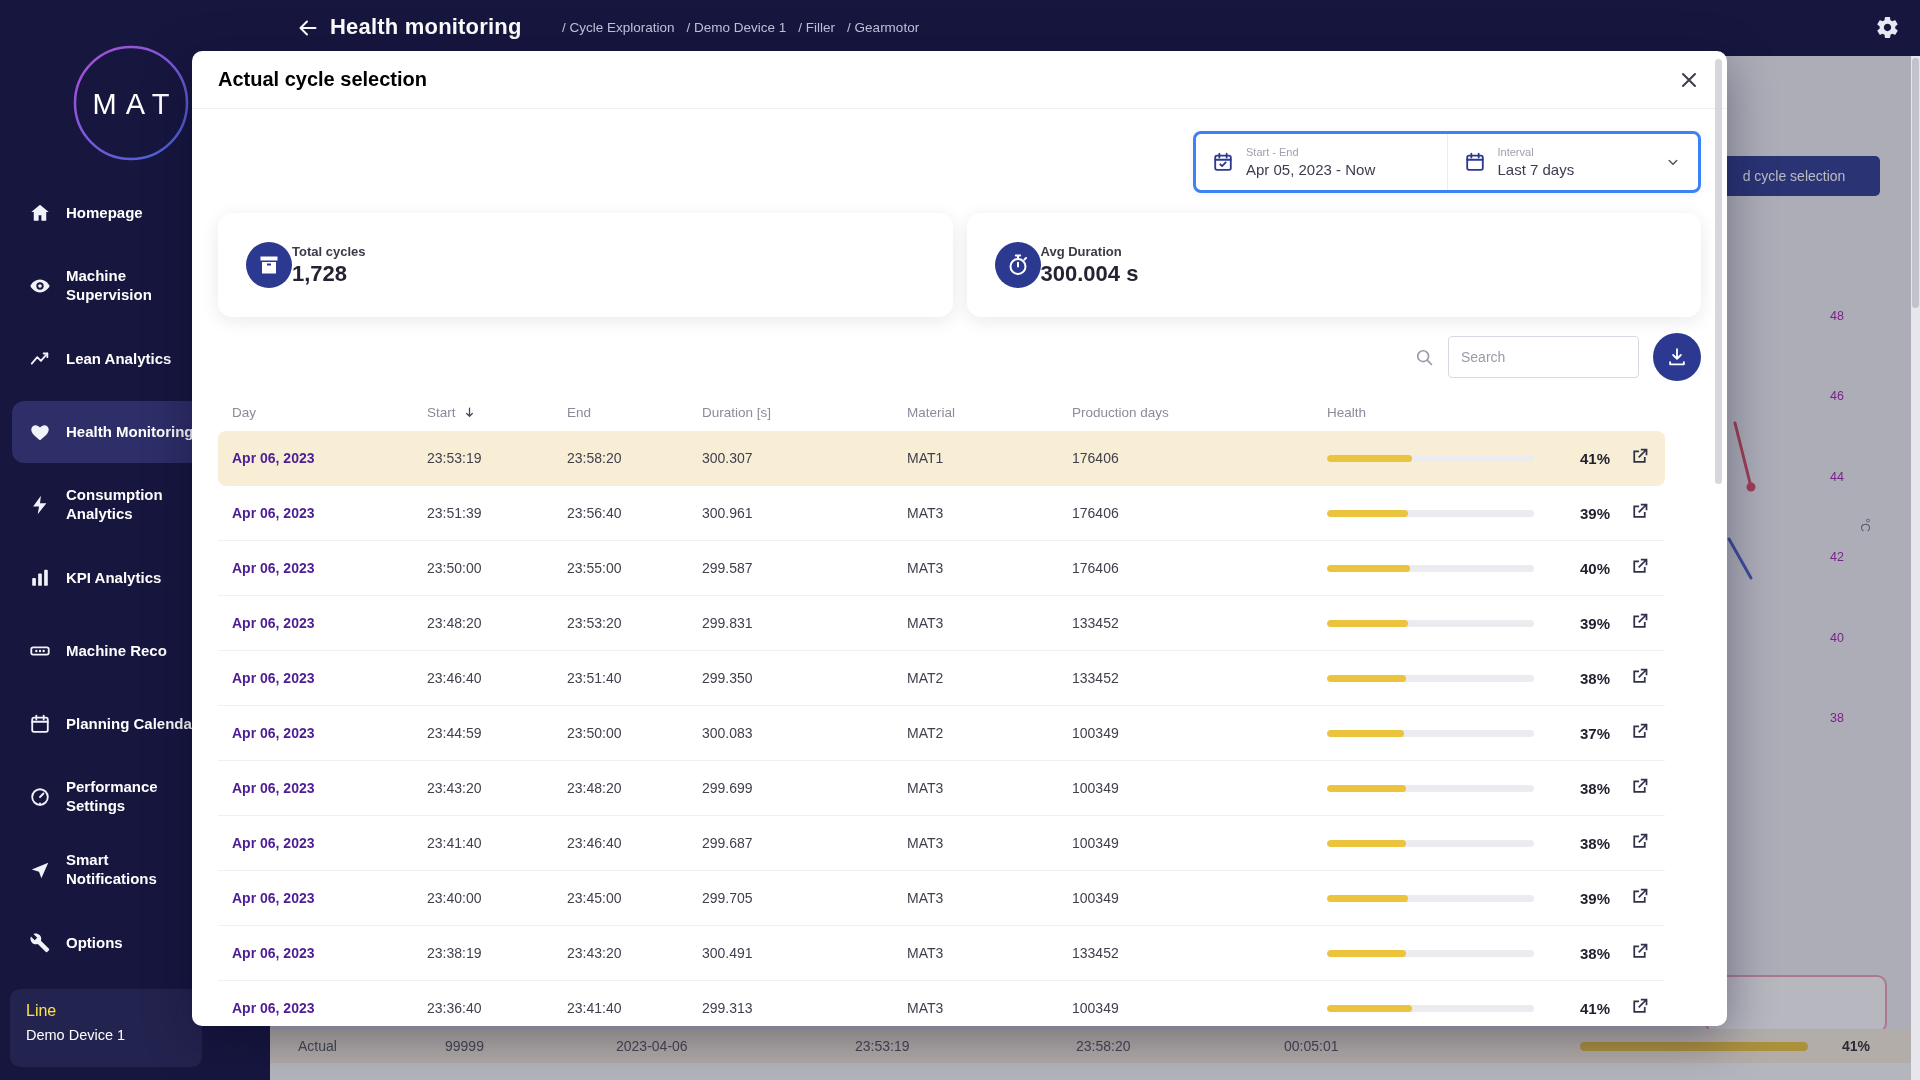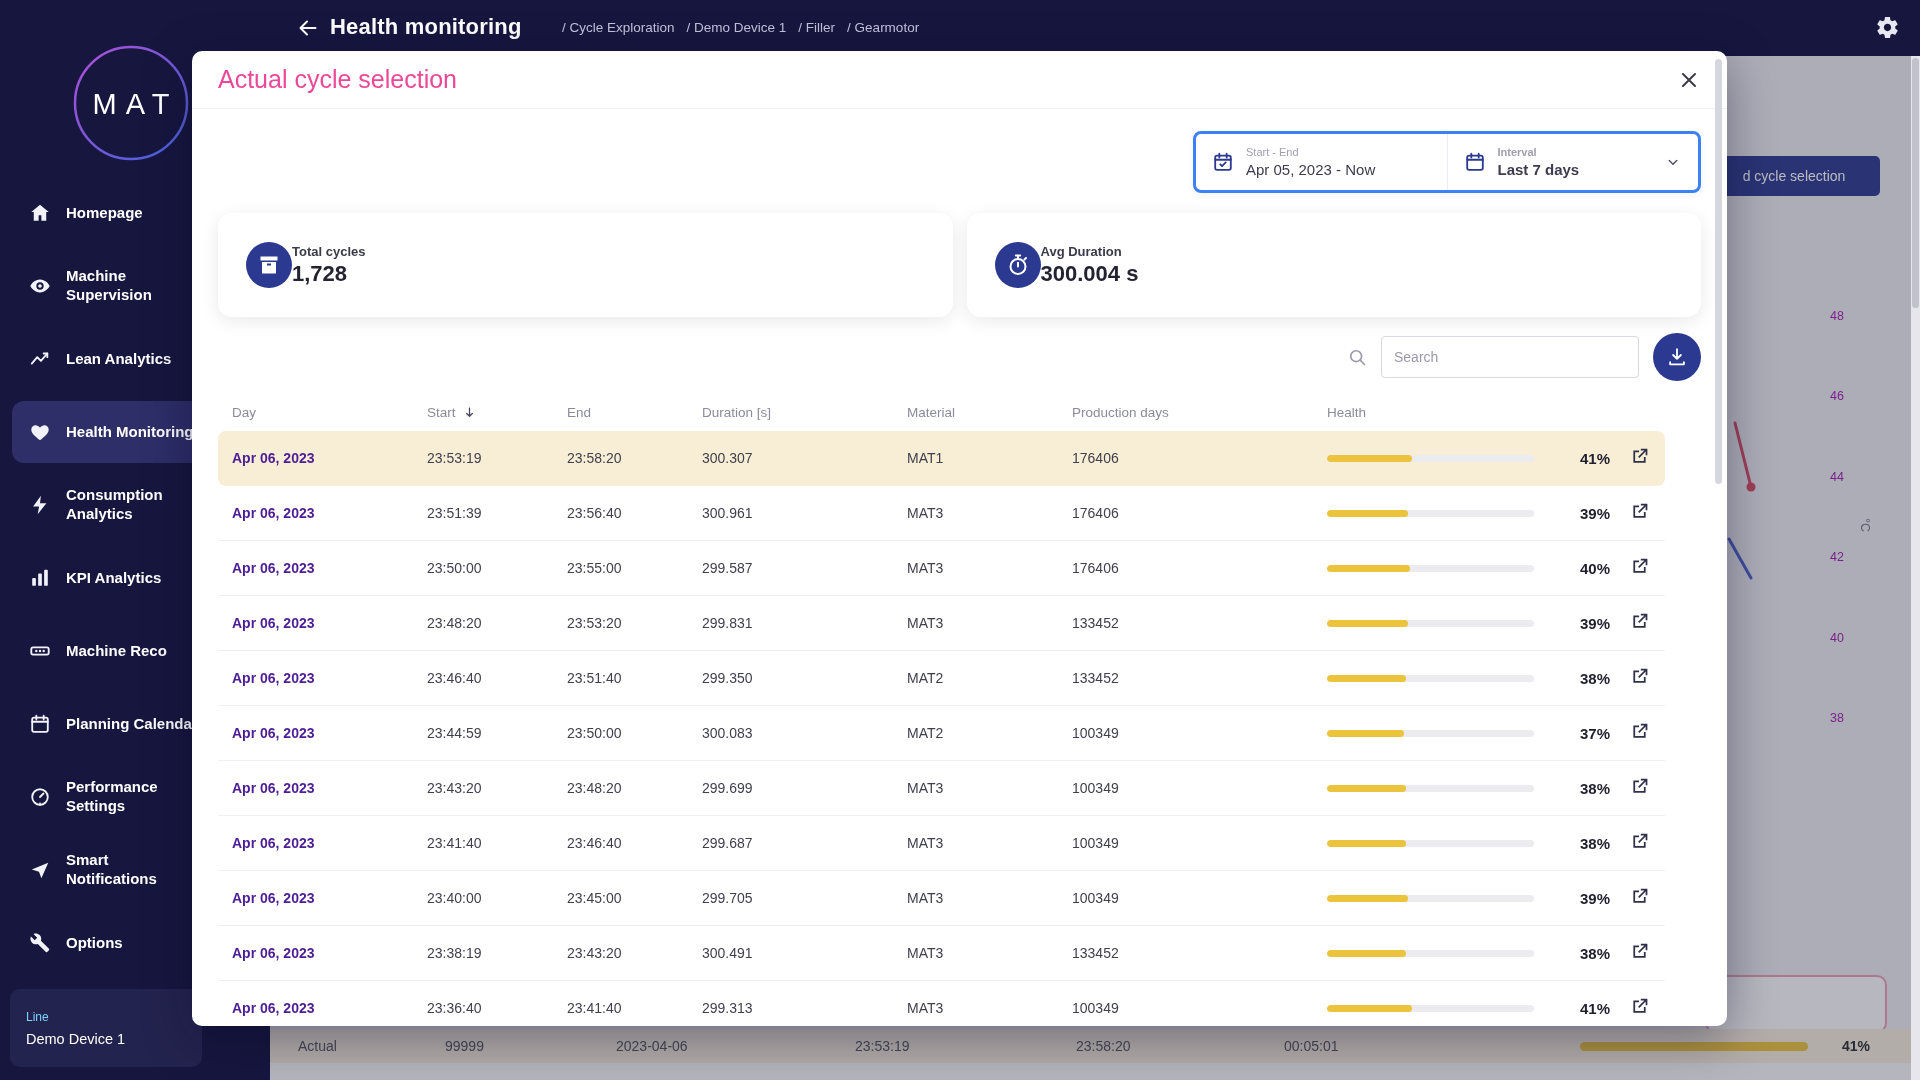--- a/index.html
+++ b/index.html
@@ -35,21 +35,21 @@
   .logo-text { position:absolute; left:0; top:44px; width:118px; text-align:center;
     font-size:29px; font-weight:300; color:#fff; letter-spacing:9px; padding-left:9px; }
   .nav { position:absolute; left:12px; top:182px; width:250px; }
   .nav-item { display:flex; align-items:center; gap:15px; height:62px; margin-bottom:11px;
     padding-left:17px; border-radius:12px; cursor:pointer; }
   .nav-item.active { background:#2e2e69; }
   .nav-icon { width:22px; height:22px; color:#f2f2fa; flex:none; }
   .nav-label { width:132px; font-size:15px; font-weight:600; color:#fff; line-height:1.25; }
   .device-box { position:absolute; left:10px; top:989px; width:192px; height:78px;
     background:#23234f; border-radius:10px; padding:13px 16px; cursor:pointer; }
-  .device-label { font-size:12px; color:#7dd3fc;margin-top:8px; }
+  .device-label { font-size:16px; color:#fde047; }
   .device-value { font-size:14.5px; color:#fff; margin-top:7px; }
 
   
   .content-bg { position:absolute; left:270px; top:56px; width:1650px; height:1024px; background:#edeef3; z-index:1; }
   .bg-cycle-btn { position:absolute; left:1438px; top:100px; width:172px; height:40px;
     background:var(--accent); color:#fff; font-size:14px; font-weight:500;
     border:none; border-radius:5px; font-family:inherit; }
   .y-axis { position:absolute; left:1548px; top:253px; width:30px; }
   .ytick { position:absolute; left:0; width:26px; text-align:right; font-size:12.5px; color:#a21caf; }
   .chart-unit { position:absolute; left:1588px; top:462px; font-size:12.5px; color:#70707e; transform:rotate(90deg); }
@@ -68,47 +68,47 @@
 
   .page-scrollbar { position:absolute; right:0; top:56px; width:9px; height:1024px; background:#e6e6ec; z-index:6; }
   .page-scroll-thumb { position:absolute; right:1px; top:2px; width:7px; height:250px; background:#c2c2cd; border-radius:4px; }
 
   
   .modal { position:absolute; left:192px; top:51px; width:1535px; height:975px;
     background:#fff; border-radius:10px; z-index:10; overflow:hidden;
     box-shadow:0 12px 48px rgba(10,10,40,.4); }
   .modal-head { height:58px; display:flex; align-items:center; justify-content:space-between;
     padding:0 26px; border-bottom:1px solid #f1f1f5; }
-  .modal-title { font-size:25px; font-weight:400; color:#ec4899; }
+  .modal-title { font-size:20px; font-weight:700; color:#000000; }
   .close-btn { width:24px; height:24px; background:none; border:none; color:#3c3c4c; cursor:pointer; }
 
   .controls-row { margin:22px 26px 0; display:flex; justify-content:flex-end; }
   .controls-box { display:flex; align-items:center; width:508px; height:62px;
     border:3px solid #3b82f6; border-radius:8px; background:#fff;
     box-shadow:0 2px 8px rgba(25,25,60,.05); }
   .control { flex:1; display:flex; align-items:center; gap:12px; padding:0 16px; height:100%; cursor:pointer; }
-  .control + .control { border-left:1px solid #ececf2;font-weight:bold; }
+  .control + .control { border-left:1px solid #ececf2; }
   .control-icon { width:22px; height:22px; color:var(--accent); flex:none; }
   .control-texts { display:flex; flex-direction:column; gap:3px; }
   .control-label { font-size:11px; color:#9f9fae; }
   .control-value { font-size:15px; color:#3c3c4e; }
   .chev { width:18px; height:18px; color:#55555f; margin-left:auto; }
 
   .cards-row { margin:20px 26px 0; display:flex; gap:14px; }
   .stat-card { flex:1; height:104px; background:#fff; border-radius:14px;
     box-shadow:0 4px 18px rgba(25,25,60,.09); display:flex; align-items:center; padding:0 28px; }
   .stat-icon { width:46px; height:46px; border-radius:50%; background:var(--accent); color:#fff;
     display:flex; align-items:center; justify-content:center; flex:none; }
   .stat-icon span { width:24px; height:24px; }
   .stat-label { font-size:13px; font-weight:700; color:#3a3a4a; }
   .stat-value { font-size:22px; font-weight:700; color:#232332; margin-top:2px; }
 
   .search-row { margin:16px 26px 0; display:flex; justify-content:flex-end; align-items:center; gap:14px; }
   .search-icon { width:20px; height:20px; color:#9a9aab; }
-  .search-input { width:258px; height:42px; border:1px solid #d8d8e2; border-radius:4px;
+  .search-input { width:191px; height:42px; border:1px solid #d8d8e2; border-radius:4px;
     padding:0 12px; font-size:14px; color:#4a4a58; font-family:inherit; outline:none; }
   .search-input::placeholder { color:#9a9aa8; }
   .download-btn { width:48px; height:48px; border-radius:50%; background:var(--accent); color:#fff;
     border:none; display:flex; align-items:center; justify-content:center; cursor:pointer; }
   .download-btn span { width:22px; height:22px; }
 
   .table { margin:12px 62px 0 26px; }
   .thead, .trow { display:grid;
     grid-template-columns: 195px 140px 135px 205px 165px 255px 215px 68px 1fr;
     align-items:center; padding:0 14px; }

